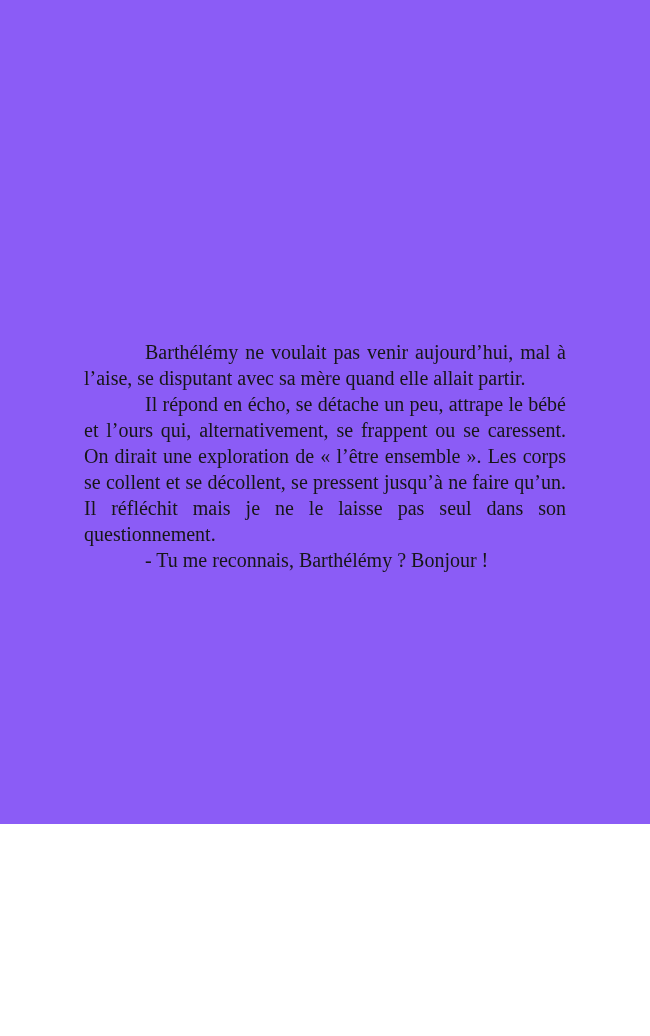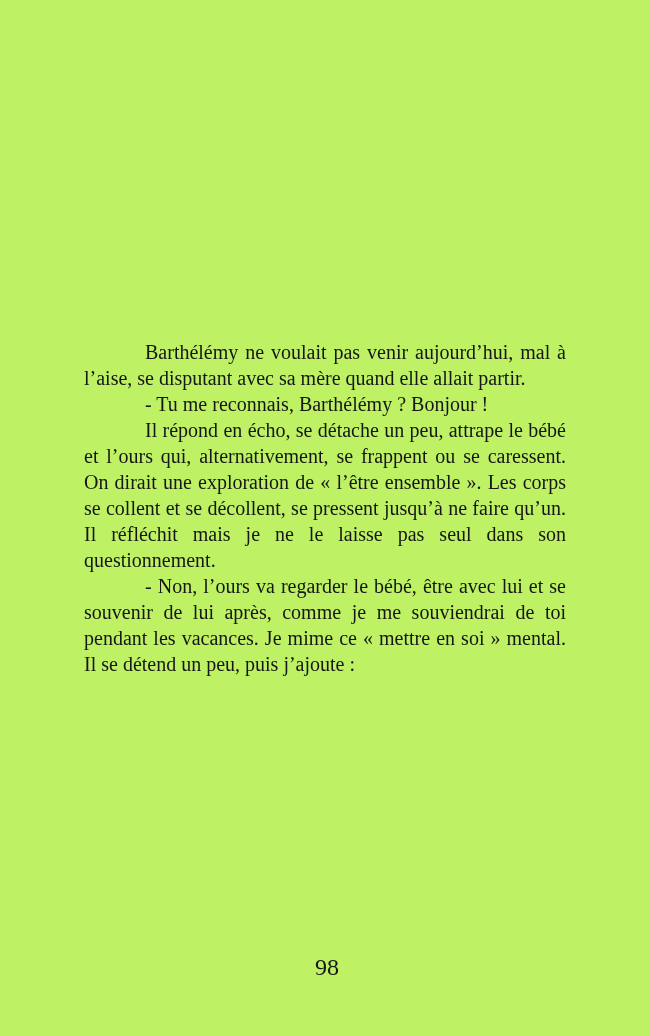--- a/index.html
+++ b/index.html
@@ -7,22 +7,22 @@
     padding: 0;
   }
   body {
     width: 650px;
     height: 1036px;
     background: #ffffff;
   }
   .book-page {
     position: relative;
     width: 650px;
-    height: 1036px;
-    background: #bef264;
+    height: 824px;
+    background: #8b5cf6;
     font-family: "Liberation Serif", "DejaVu Serif", serif;
     color: #161616;
     overflow: hidden;
     text-decoration: underline;
   }
   .text-block {
     position: absolute;
     left: 84px;
     top: 339px;
     width: 482px;
@@ -44,18 +44,17 @@
     font-size: 24px;
     line-height: 26px;
   }
 </style>
 </head>
 <body>
 
 <div class="book-page">
   <div class="text-block">
     <p class="para">Barthélémy ne voulait pas venir aujourd’hui, mal à l’aise, se disputant avec sa mère quand elle allait partir.</p>
+    <p class="para">Il répond en écho, se détache un peu, attrape le bébé et l’ours qui, alternativement, se frappent ou se caressent. On dirait une exploration de «&nbsp;l’être ensemble&nbsp;». Les corps se collent et se décollent, se pressent jusqu’à ne faire qu’un. Il réfléchit mais je ne le laisse pas seul dans son questionnement.</p>
     <p class="para">- Tu me reconnais, Barthélémy&nbsp;? Bonjour&nbsp;!</p>
-    <p class="para">Il répond en écho, se détache un peu, attrape le bébé et l’ours qui, alternativement, se frappent ou se caressent. On dirait une exploration de «&nbsp;l’être ensemble&nbsp;». Les corps se collent et se décollent, se pressent jusqu’à ne faire qu’un. Il réfléchit mais je ne le laisse pas seul dans son questionnement.</p>
-    <p class="para">- Non, l’ours va regarder le bébé, être avec lui et se souvenir de lui après, comme je me souviendrai de toi pendant les vacances. Je mime ce «&nbsp;mettre en soi&nbsp;» mental. Il se détend un peu, puis j’ajoute&nbsp;:</p>
   </div>
   <div class="page-number">98</div>
 </div>
 
 </body></html>

